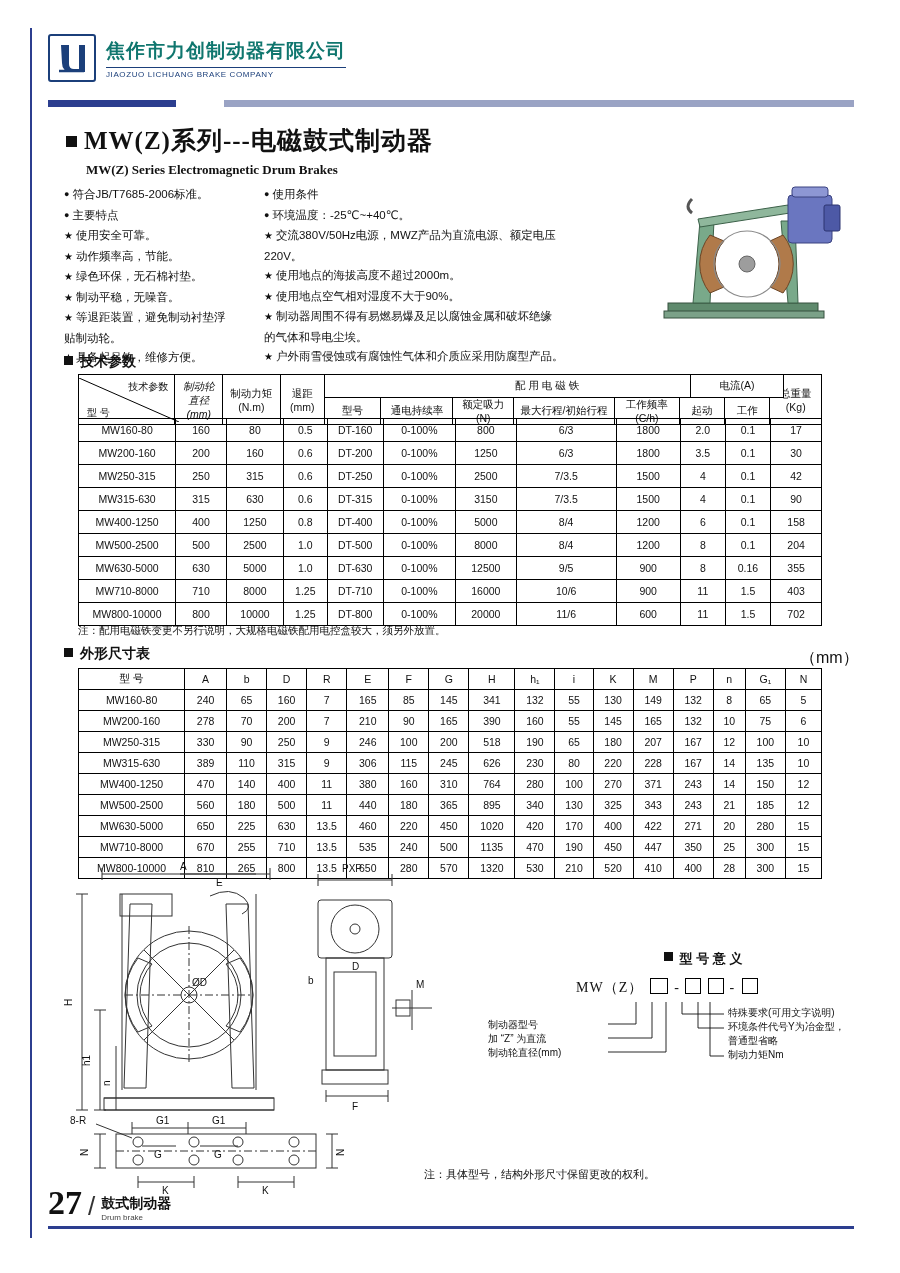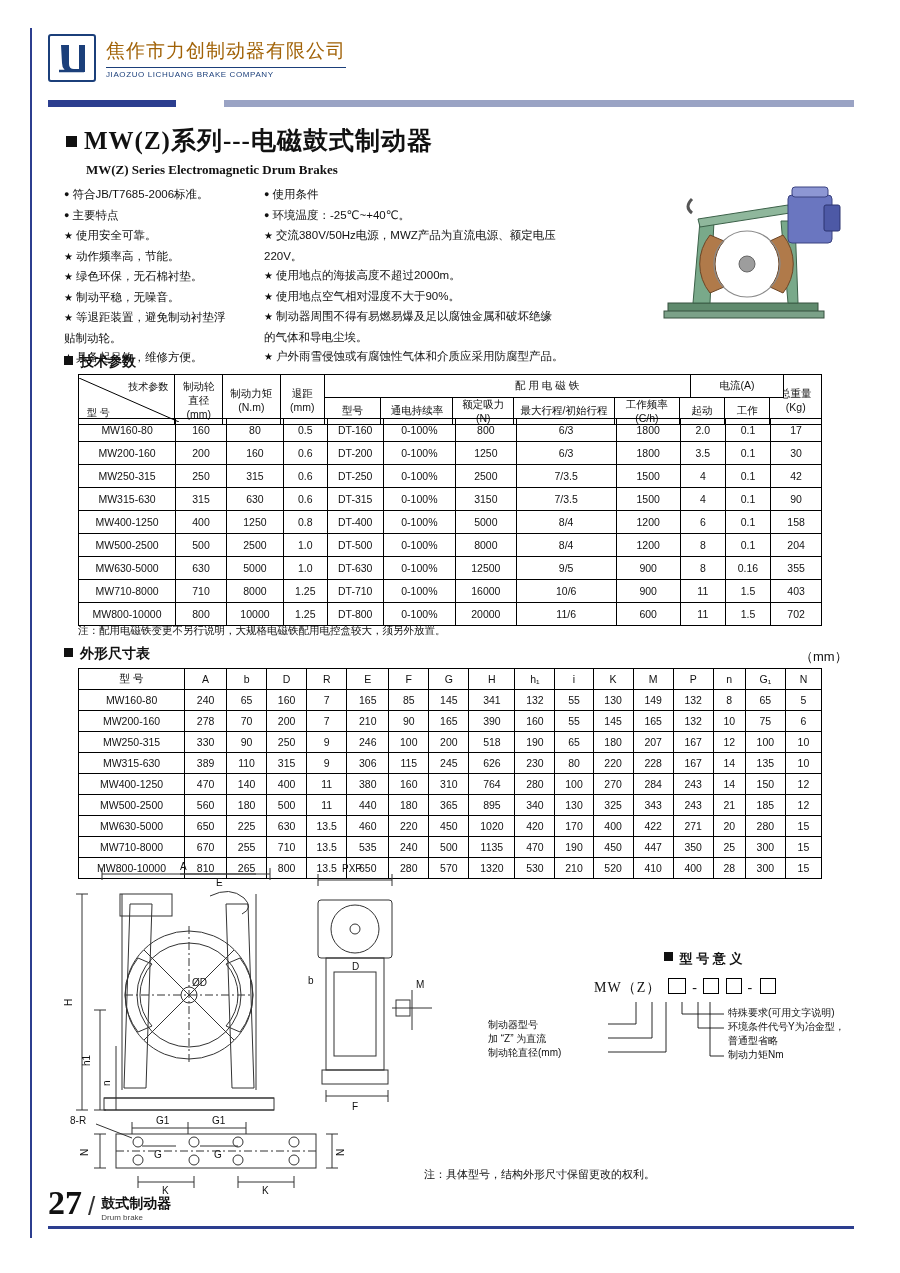--- a/index.html
+++ b/index.html
@@ -21,21 +21,21 @@
     position:absolute;left:48px;top:34px;width:806px;height:62px;
   }
   .logo-wrap{display:flex;align-items:center;gap:10px;}
   .logo-mark{
     width:44px;height:44px;border:2px solid #1b3f7a;border-radius:3px;
     display:flex;align-items:center;justify-content:center;
     color:#1b3f7a;font-weight:bold;font-size:26px;font-family:"Liberation Serif",serif;
     background:#fff;
   }
   .logo-text{display:flex;flex-direction:column;justify-content:center;}
-  .logo-cn{font-size:19px;font-weight:normal;color:#a16207;letter-spacing:1px;}
+  .logo-cn{font-size:19px;font-weight:bold;color:#0f766e;letter-spacing:1px;}
   .logo-en{font-size:8px;color:#1b3f7a;letter-spacing:.6px;margin-top:3px;border-top:1px solid #1b3f7a;padding-top:2px;}
   .header-rule{
     position:absolute;left:48px;top:100px;width:806px;height:7px;
     background:linear-gradient(to right,#2c3e8f 0 128px,#ffffff 128px 176px,#9aa3c4 176px 806px);
   }
   
   .title-block{position:absolute;left:66px;top:124px;}
   .title-cn{font-size:25px;font-weight:bold;font-family:"Liberation Serif",serif;letter-spacing:1px;}
   .sq{display:inline-block;width:11px;height:11px;background:#111;margin-right:7px;vertical-align:2px;}
   .title-en{font-size:13px;font-weight:bold;font-family:"Liberation Serif",serif;margin-top:5px;margin-left:20px;}
@@ -47,21 +47,21 @@
   .b-star::before{content:"\2605";font-size:10px;margin-right:3px;}
   .fline{margin-bottom:1px;}
   
   .photo{
     position:absolute;left:638px;top:175px;width:218px;height:160px;
     background:#ffffff;
   }
   
   .sec{position:absolute;font-size:14px;font-weight:bold;}
   .sec .sq{width:9px;height:9px;vertical-align:1px;}
-  .mmnote{position:absolute;font-size:13px;}
+  .mmnote{position:absolute;font-size:16px;}
   
   table{border-collapse:collapse;font-size:10.5px;}
   .t1,.t2{position:absolute;}
   .t1 td,.t1 th,.t2 td,.t2 th{
     border:1px solid #000;text-align:center;vertical-align:middle;
     font-weight:normal;padding:0;
   }
   .t1 td,.t1 th{height:22px;}
   .t2 td,.t2 th{height:20px;}
   .diag{
@@ -172,21 +172,21 @@
         <tr>
       <td rowspan="2" style="width:100px;" class="diag">
         <div style="position:relative;height:44px;">
           <svg width="100" height="44" style="position:absolute;left:0;top:0;">
             <line x1="0" y1="0" x2="100" y2="44" stroke="#000" stroke-width="1"></line>
           </svg>
           <div style="position:absolute;right:6px;top:2px;font-size:10px;">技术参数</div>
           <div style="position:absolute;left:8px;bottom:2px;font-size:10px;">型  号</div>
         </div>
       </td>
-      <td rowspan="2" style="width:48px;">
+      <td rowspan="2" style="width:48px;font-style:italic;">
         <div>制动轮</div>
         <div>直径</div>
         <div>(mm)</div>
       </td>
       <td rowspan="2" style="width:58px;">
         <div>制动力矩</div>
         <div>(N.m)</div>
       </td>
       <td rowspan="2" style="width:44px;">
         <div>退距</div>
@@ -464,21 +464,21 @@
           <td style="width: 40px;">140</td>
           <td style="width: 40px;">400</td>
           <td style="width: 40px;">11</td>
           <td style="width: 42px;">380</td>
           <td style="width: 40px;">160</td>
           <td style="width: 40px;">310</td>
           <td style="width: 46px;">764</td>
           <td style="width: 40px;">280</td>
           <td style="width: 38px;">100</td>
           <td style="width: 40px;">270</td>
-          <td style="width: 40px;">284</td>
+          <td style="width: 40px;">371</td>
           <td style="width: 40px;">243</td>
           <td style="width: 32px;">14</td>
           <td style="width: 40px;">150</td>
           <td style="width: 36px;">12</td>
         </tr>
         <tr>
           <td style="width: 108px;">MW500-2500</td>
           <td style="width: 42px;">560</td>
           <td style="width: 40px;">180</td>
           <td style="width: 40px;">500</td>
@@ -680,21 +680,21 @@
         <text x="196" y="82">K</text>
       </g>
     </svg>
   </div>
 
   <div class="model-box">
     <div class="model-title">
       <span class="sq" style="width:9px;height:9px;"></span><span>型 号 意 义</span>
     </div>
     <div style="position:relative;height:110px;">
-      <div class="model-code" style="position:absolute;left:46px;top:0;">
+      <div class="model-code" style="position:absolute;left:28px;top:0;">
         <span>MW</span><span>（Z）</span>
         <span style="display:inline-block;width:16px;height:14px;border:1px solid #000;vertical-align:-2px;margin:0 2px;"></span>
         <span>-</span>
         <span style="display:inline-block;width:14px;height:14px;border:1px solid #000;vertical-align:-2px;margin:0 1px;"></span>
         <span style="display:inline-block;width:14px;height:14px;border:1px solid #000;vertical-align:-2px;margin:0 1px;"></span>
         <span>-</span>
         <span style="display:inline-block;width:14px;height:14px;border:1px solid #000;vertical-align:-2px;margin:0 2px;"></span>
       </div>
       <svg width="310" height="108" style="position:absolute;left:0;top:16px;">
         <g stroke="#111" fill="none" stroke-width="0.9">

